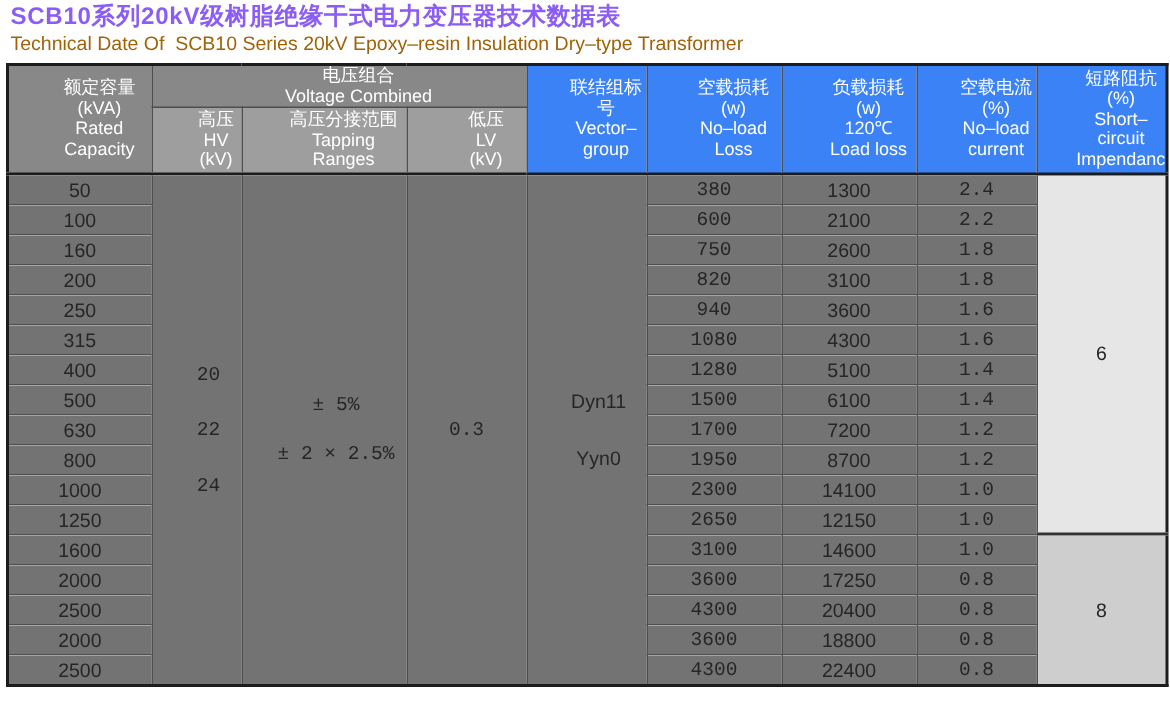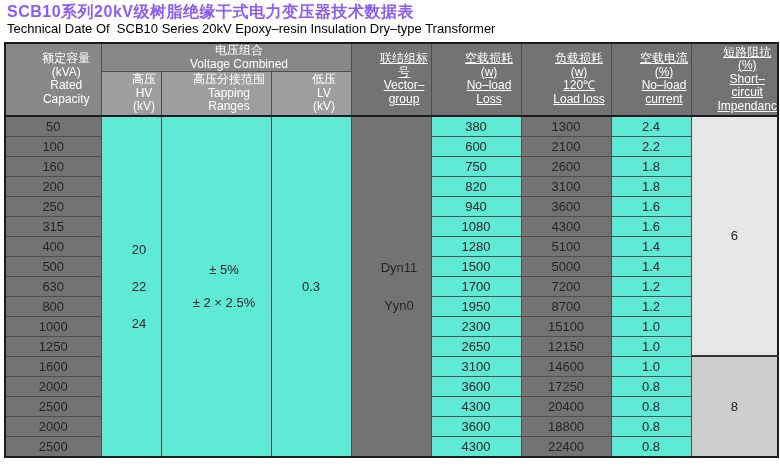--- a/index.html
+++ b/index.html
@@ -3,43 +3,43 @@
 <meta charset="utf-8">
 <style>
   html,body{margin:0;padding:0;}
   body{
     width:780px;height:468px;background:#ffffff;position:relative;
     font-family:"Liberation Sans", sans-serif;
     -webkit-font-smoothing:antialiased;
   }
   .titles{position:absolute;left:7px;top:2px;}
   .title-cn{font-size:16px;font-weight:bold;color:#8b5cf6;letter-spacing:.5px;line-height:19px;}
-  .title-en{font-size:13px;color:#000000;line-height:16px;white-space:pre;}
+  .title-en{font-size:13px;color:#a16207;line-height:16px;white-space:pre;}
 
   table.spec{
     position:absolute;left:4px;top:42px;width:773px;
     border-collapse:collapse;table-layout:fixed;
     border:2px solid #1c1c1c;
   }
   th,td{
     border:1px solid #4f4f4f;text-align:center;vertical-align:middle;
     padding:0;overflow:hidden;
   }
   thead th{color:#ffffff;font-weight:normal;font-size:12px;line-height:13.5px;padding-left:26px;}
   thead tr.h2row th{border-bottom:2px solid #1c1c1c;}
   thead th[rowspan]{border-bottom:2px solid #1c1c1c;}
   .hdark{background:#888888;}
-  .hmid{background:#737373;text-decoration:underline;}
+  .hmid{background:#3b82f6;}
   .hlight{background:#9e9e9e;}
   tr.h1row{height:26px;}
   tr.h2row{height:44px;}
 
   tbody td{font-size:13px;color:#262626;height:19px;line-height:19px;}
   .cg{background:#737373;}
-  .cw{background:#5eead4;}
+  .cw{background:#737373;font-family:Liberation Mono, monospace;}
   .imp6{background:#e6e6e6;}
   .imp8{background:#cecece;border-top:2px solid #333333;}
 
   .stack{display:flex;flex-direction:column;justify-content:center;align-items:center;padding-left:16px;}
   .stack span{line-height:17px;display:block;}
   .stack-hv{gap:20px;}
   .stack-tap{gap:16px;}
   .stack-vec{gap:21px;}
 </style>
 </head>
@@ -174,39 +174,39 @@
     </tr>
     <tr>
       <td class="cg">400</td>
       <td class="cw">1280</td>
       <td class="cg">5100</td>
       <td class="cw">1.4</td>
     </tr>
     <tr>
       <td class="cg">500</td>
       <td class="cw">1500</td>
-      <td class="cg">5000</td>
+      <td class="cg">6100</td>
       <td class="cw">1.4</td>
     </tr>
     <tr>
       <td class="cg">630</td>
       <td class="cw">1700</td>
       <td class="cg">7200</td>
       <td class="cw">1.2</td>
     </tr>
     <tr>
       <td class="cg">800</td>
       <td class="cw">1950</td>
       <td class="cg">8700</td>
       <td class="cw">1.2</td>
     </tr>
     <tr>
       <td class="cg">1000</td>
       <td class="cw">2300</td>
-      <td class="cg">15100</td>
+      <td class="cg">14100</td>
       <td class="cw">1.0</td>
     </tr>
     <tr>
       <td class="cg">1250</td>
       <td class="cw">2650</td>
       <td class="cg">12150</td>
       <td class="cw">1.0</td>
     </tr>
     <tr>
       <td class="cg">1600</td>

